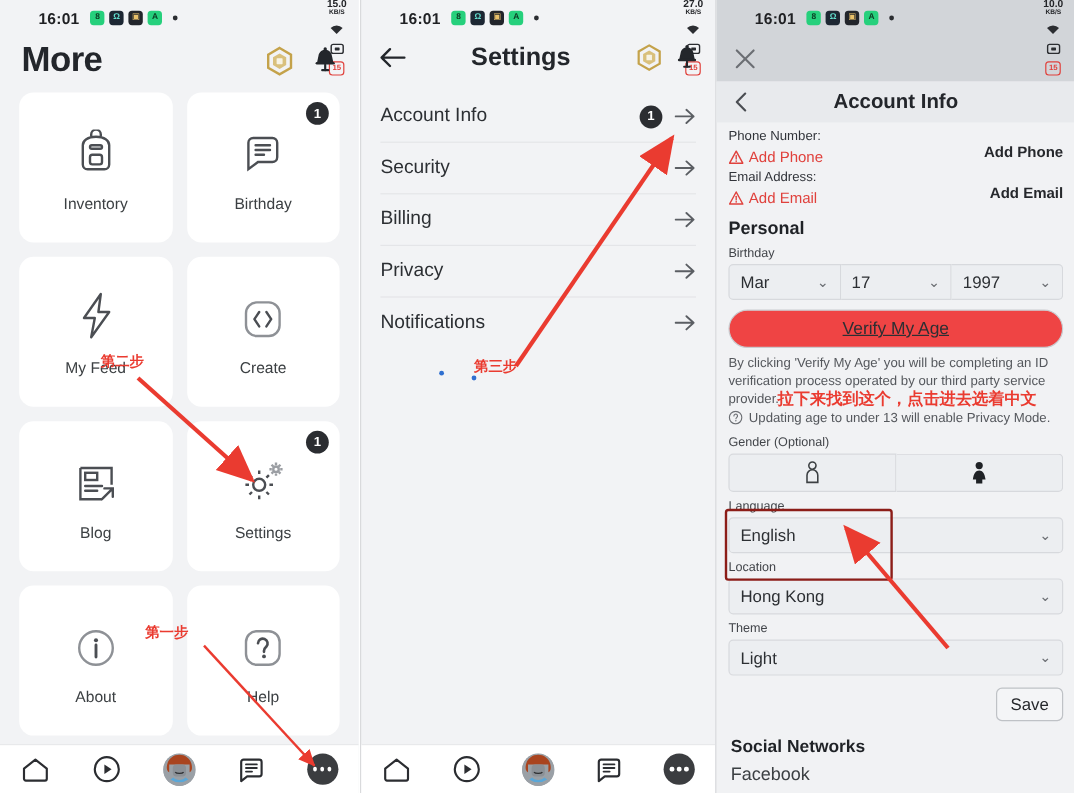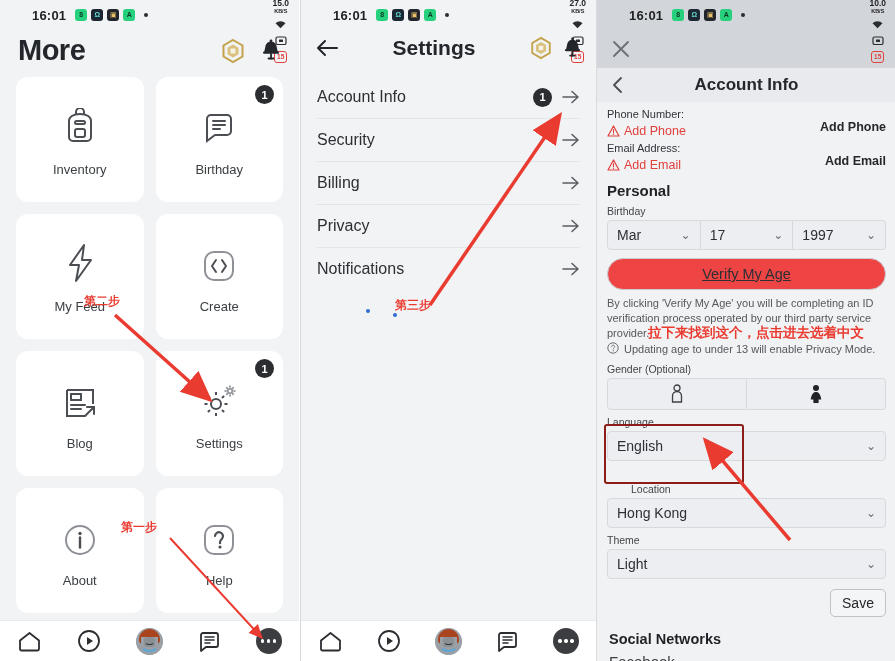--- a/index.html
+++ b/index.html
@@ -681,21 +681,21 @@
           </span>
         </div>
       </div>
 
       <div class="f-label" style="margin-top:6px;">Language</div>
       <div class="sel">
         <span>English</span>
         <span class="chev">⌄</span>
       </div>
 
-      <div class="f-label" style="margin-top:22px;padding-left:24px;">Location</div>
+      <div class="f-label" style="margin-top:6px;">Location</div>
       <div class="sel">
         <span>Hong Kong</span>
         <span class="chev">⌄</span>
       </div>
 
       <div class="f-label" style="margin-top:6px;">Theme</div>
       <div class="sel">
         <span>Light</span>
         <span class="chev">⌄</span>
       </div>

